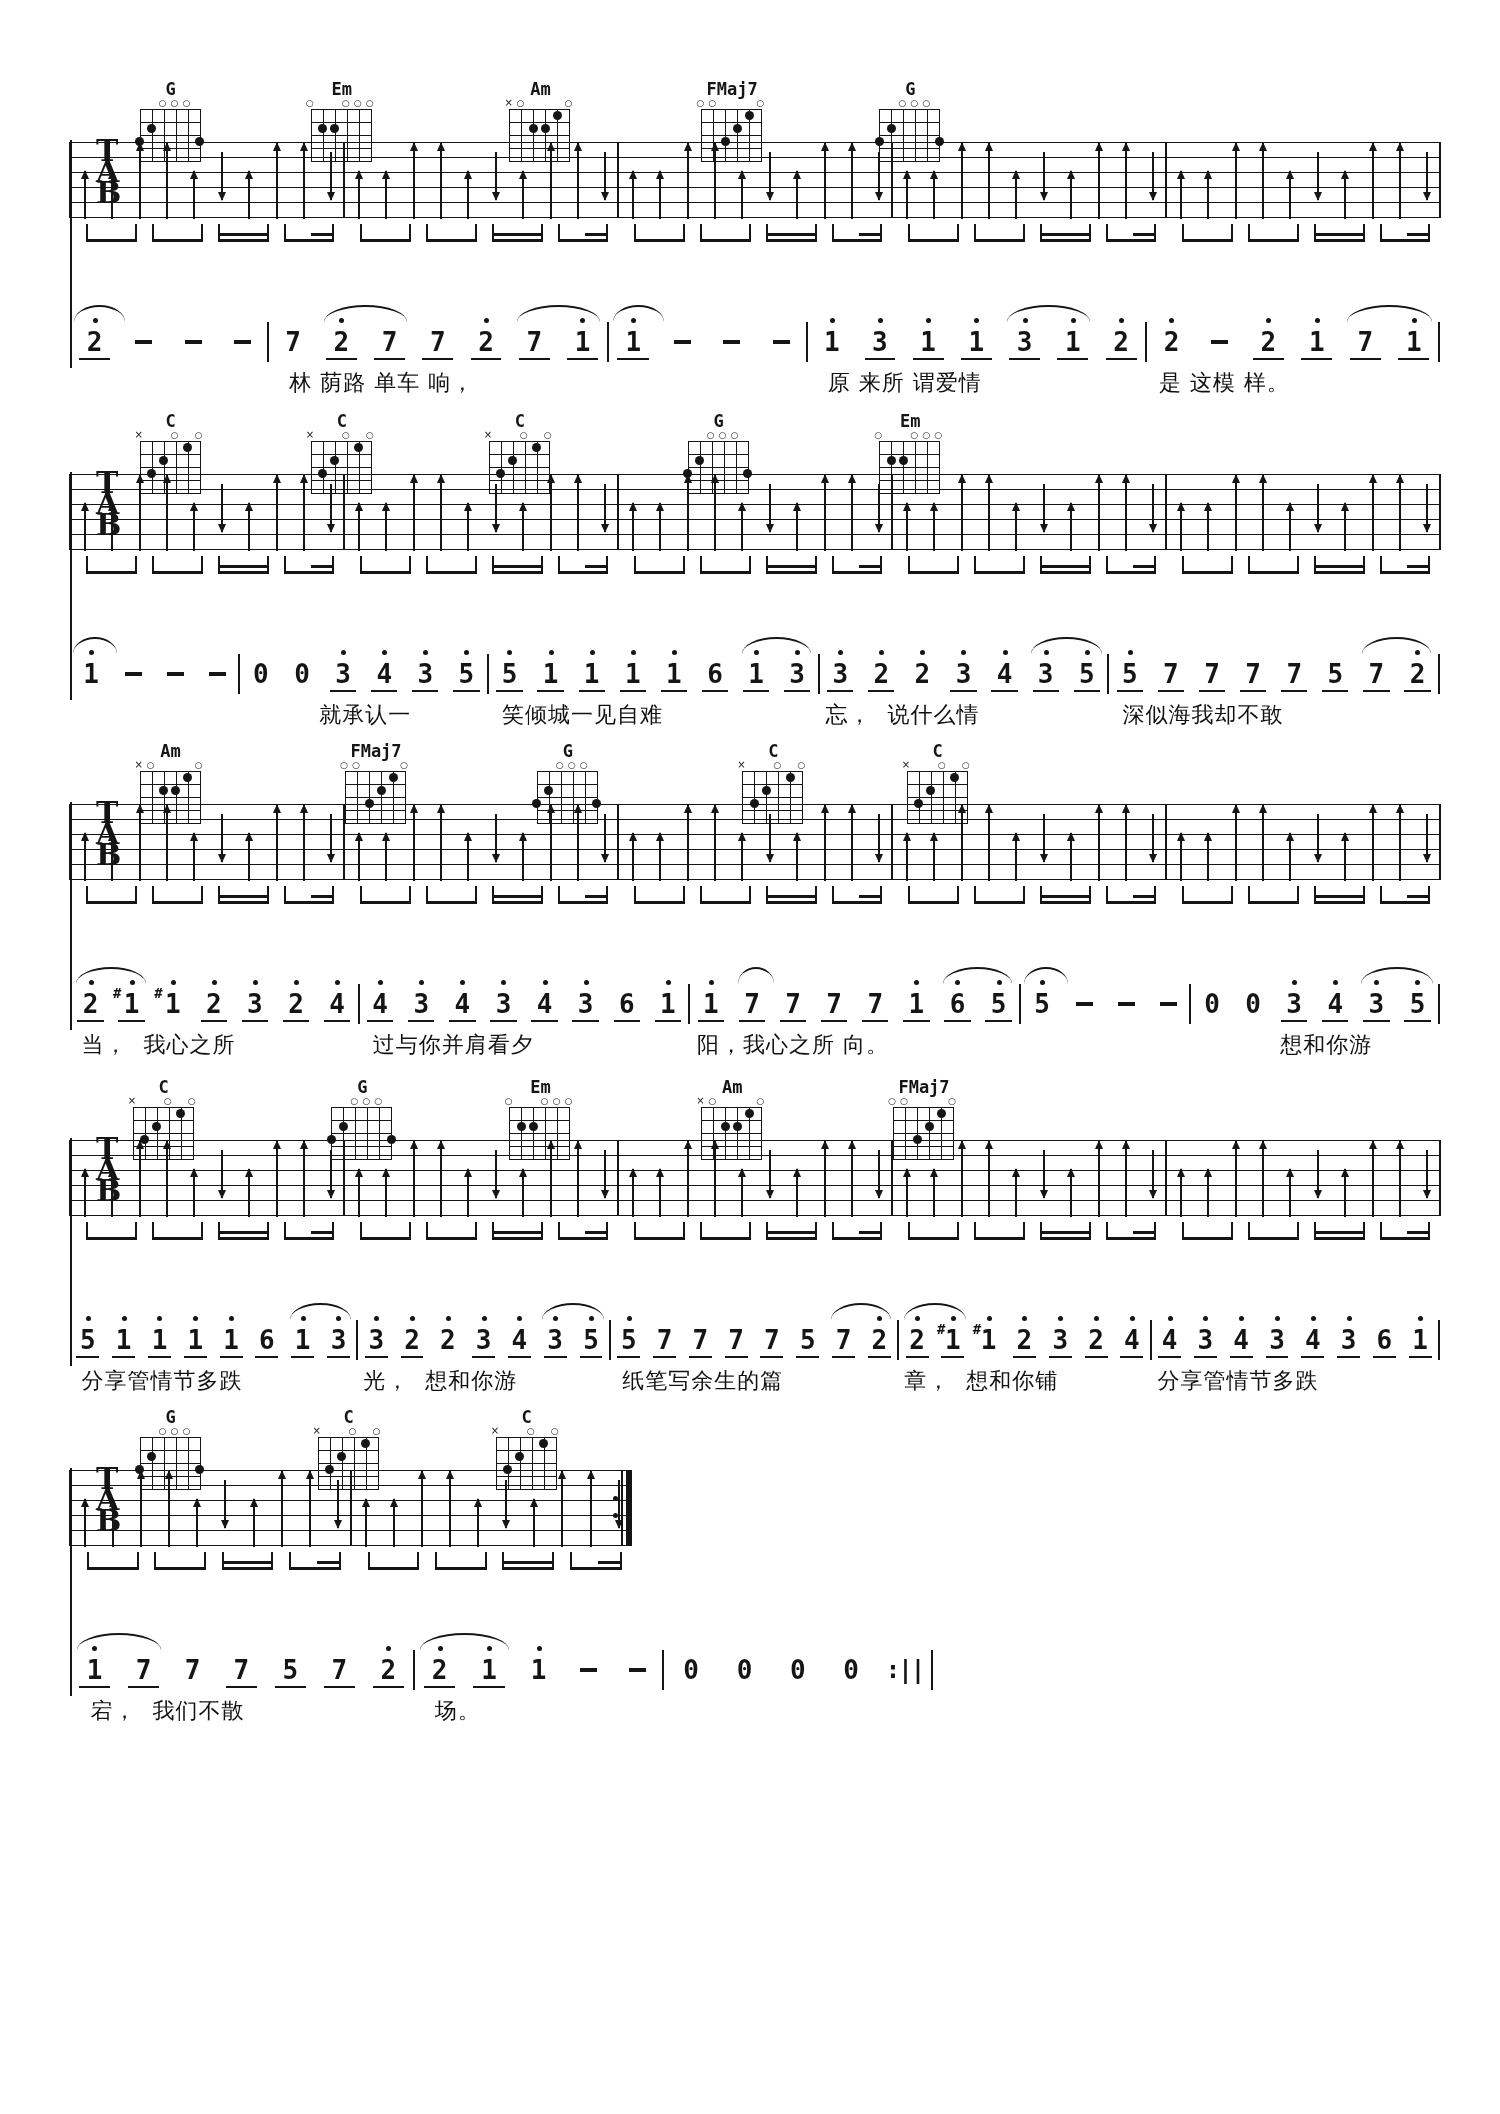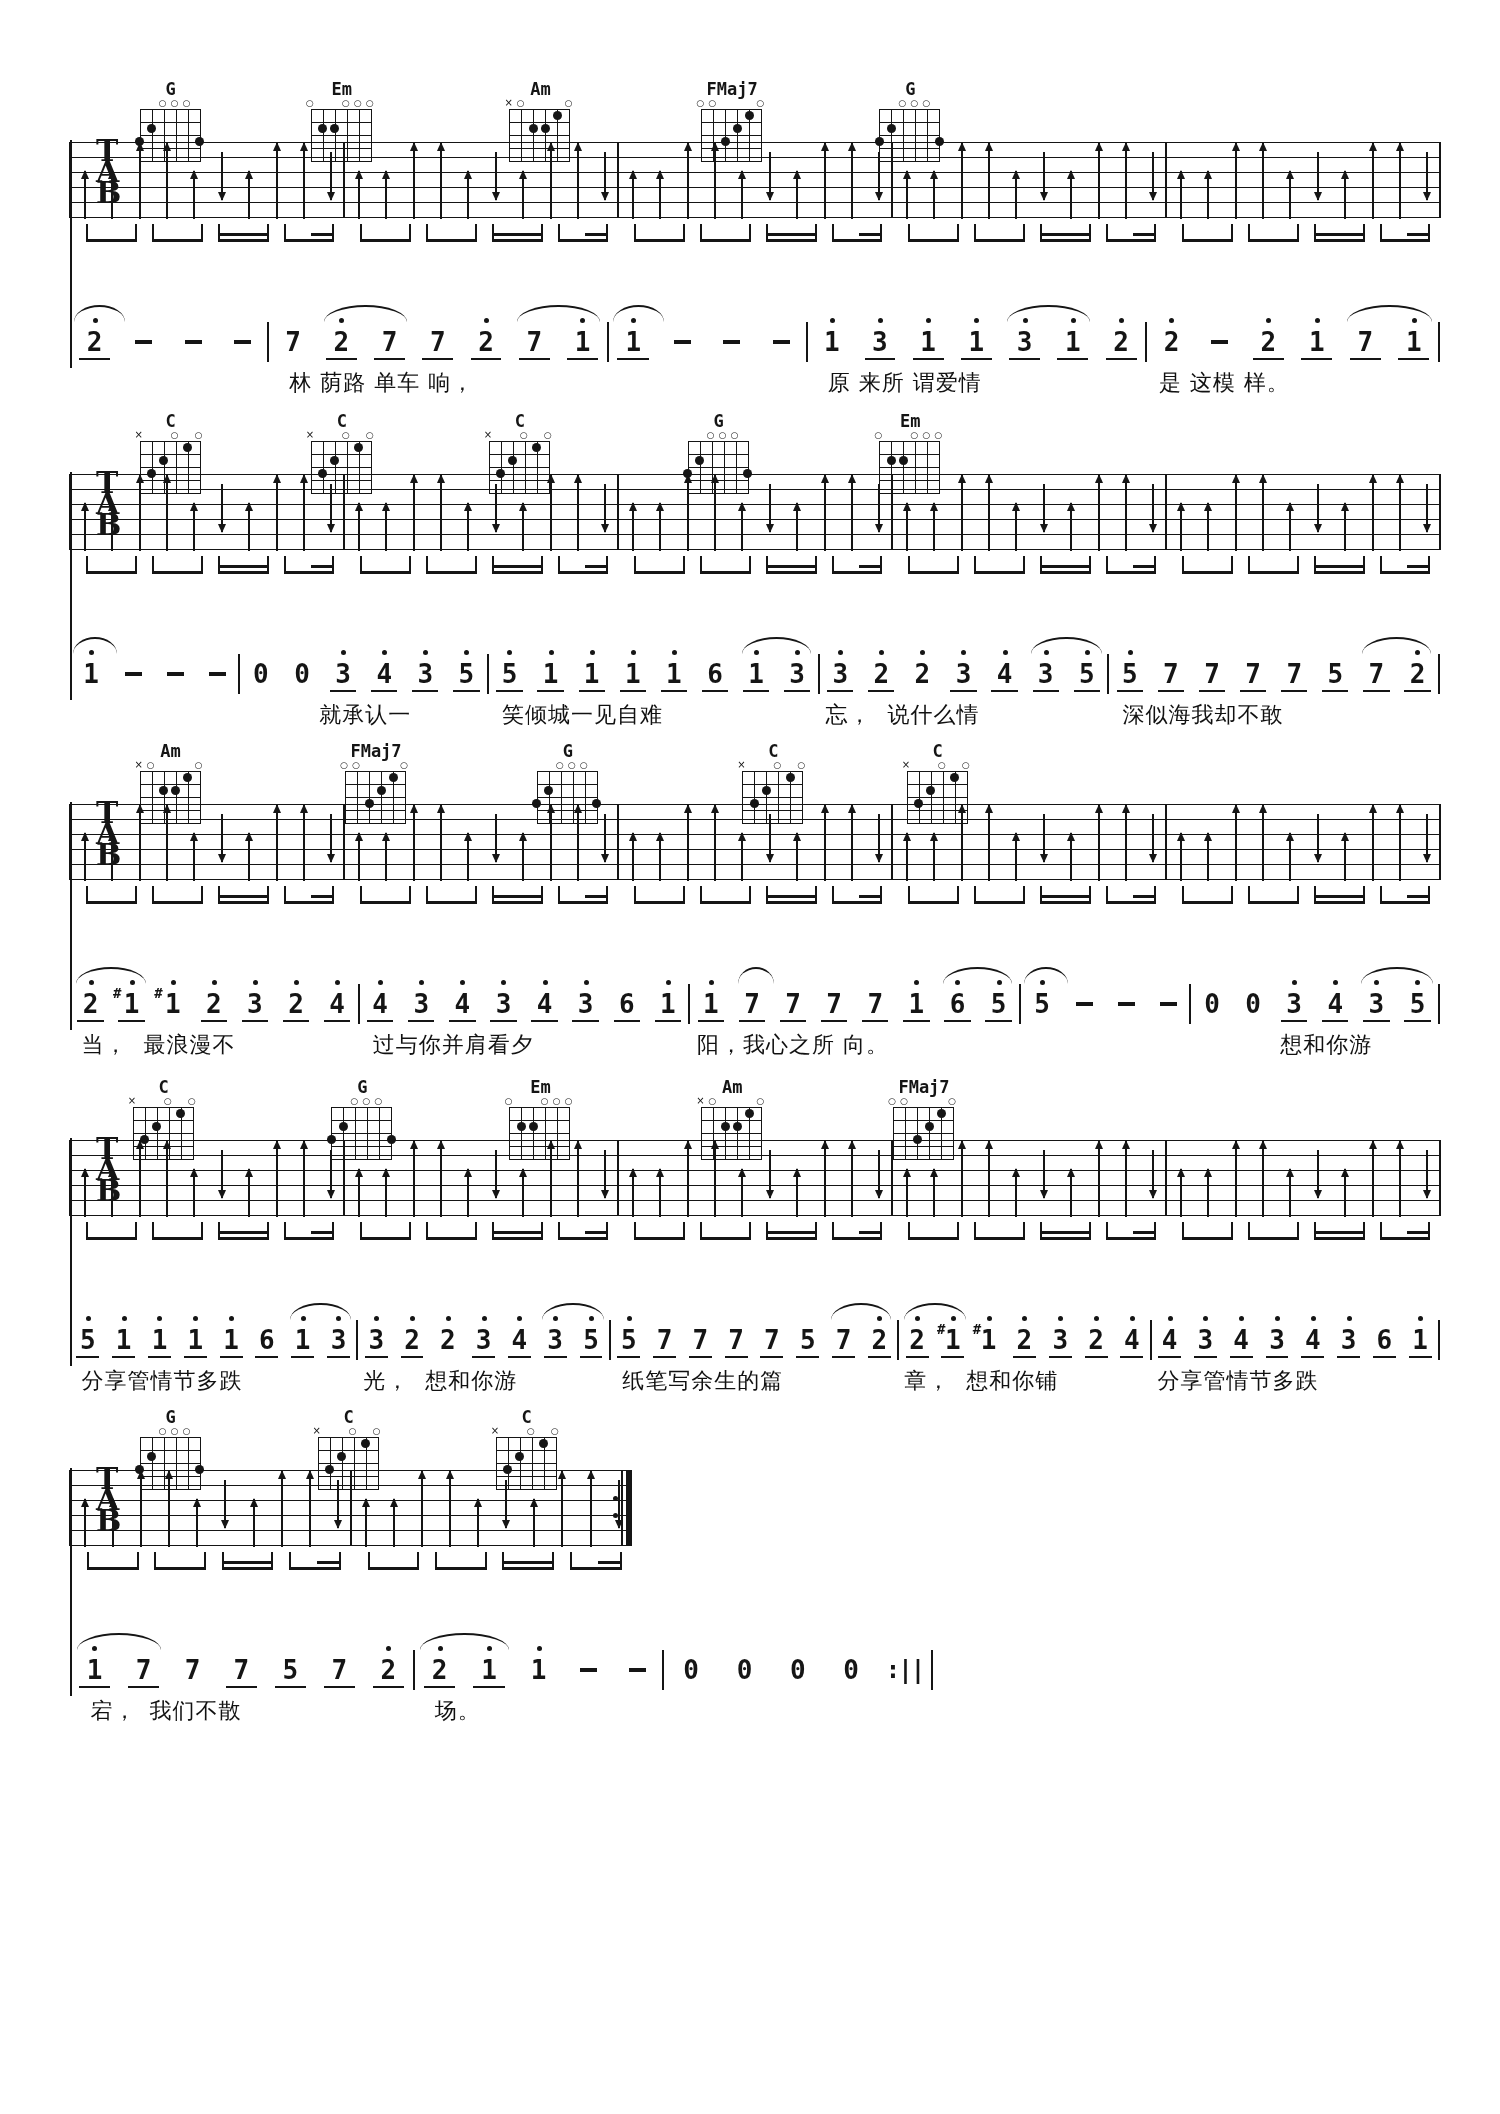--- a/index.html
+++ b/index.html
@@ -926,21 +926,21 @@
       <div class="jianpu" style="width: 100%;">
         <div class="measure" style="flex-grow: 7;">
           <div class="tok">2<span class="odot"></span><span class="ul"></span></div>
           <div class="tok">1<span class="odot"></span><span class="ul"></span><span class="sh">#</span></div>
           <div class="tok">1<span class="odot"></span><span class="sh">#</span></div>
           <div class="tok">2<span class="odot"></span><span class="ul"></span></div>
           <div class="tok">3<span class="odot"></span><span class="ul"></span></div>
           <div class="tok">2<span class="odot"></span><span class="ul"></span></div>
           <div class="tok">4<span class="odot"></span><span class="ul"></span></div>
           <div class="arc" style="left: 2%; width: 24.5714%;"></div>
-          <div class="lyric" style="left: 4%;">当，  最浪漫不</div>
+          <div class="lyric" style="left: 4%;">当，  我心之所</div>
         </div>
         <div class="measure" style="flex-grow: 8;">
           <div class="tok">4<span class="odot"></span><span class="ul"></span></div>
           <div class="tok">3<span class="odot"></span><span class="ul"></span></div>
           <div class="tok">4<span class="odot"></span><span class="ul"></span></div>
           <div class="tok">3<span class="odot"></span><span class="ul"></span></div>
           <div class="tok">4<span class="odot"></span><span class="ul"></span></div>
           <div class="tok">3<span class="odot"></span><span class="ul"></span></div>
           <div class="tok">6<span class="ul"></span></div>
           <div class="tok">1<span class="odot"></span><span class="ul"></span></div>
@@ -1423,21 +1423,21 @@
       <div class="jianpu" style="width: 63%;">
         <div class="measure" style="flex-grow: 7;">
           <div class="tok">1<span class="odot"></span><span class="ul"></span></div>
           <div class="tok">7<span class="ul"></span></div>
           <div class="tok">7</div>
           <div class="tok">7<span class="ul"></span></div>
           <div class="tok">5<span class="ul"></span></div>
           <div class="tok">7<span class="ul"></span></div>
           <div class="tok">2<span class="odot"></span><span class="ul"></span></div>
           <div class="arc" style="left: 2%; width: 24.5714%;"></div>
-          <div class="lyric" style="left: 6%; font-family: Liberation Serif, serif;">宕，  我们不散</div>
+          <div class="lyric" style="left: 6%;">宕，  我们不散</div>
         </div>
         <div class="measure" style="flex-grow: 5;">
           <div class="tok">2<span class="odot"></span><span class="ul"></span></div>
           <div class="tok">1<span class="odot"></span><span class="ul"></span></div>
           <div class="tok">1<span class="odot"></span></div>
           <div class="tok dash"></div>
           <div class="tok dash"></div>
           <div class="arc" style="left: 2%; width: 36%;"></div>
           <div class="lyric" style="left: 8%;">场。</div>
         </div>

